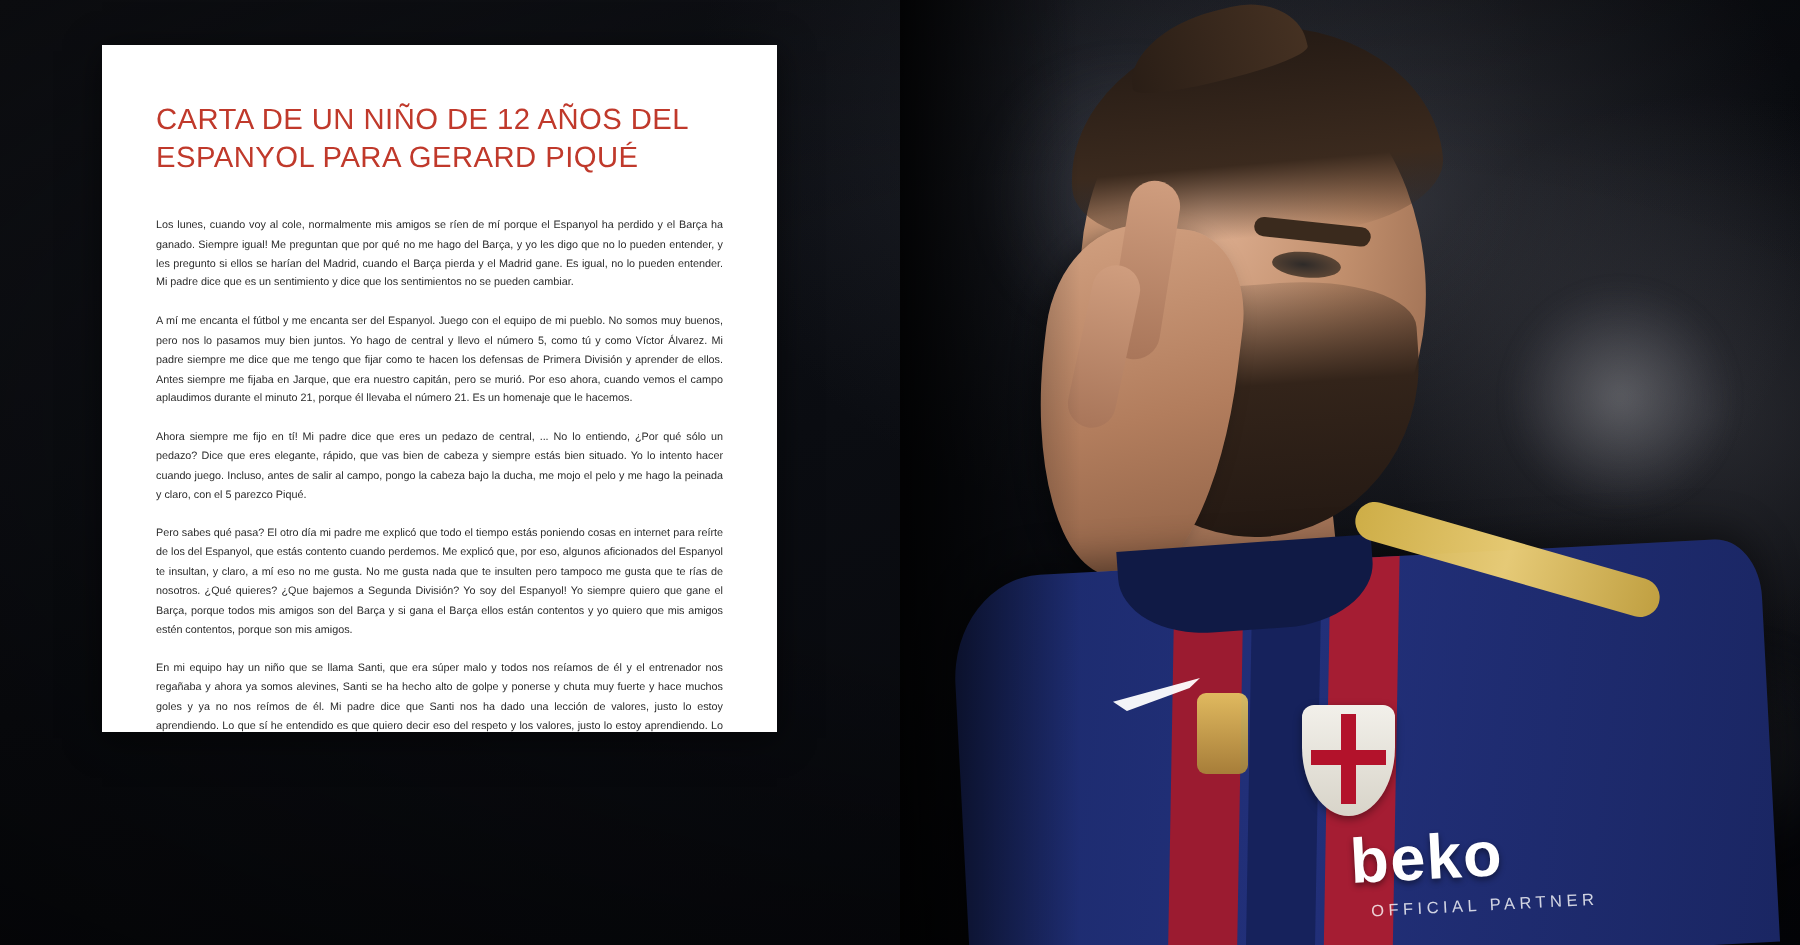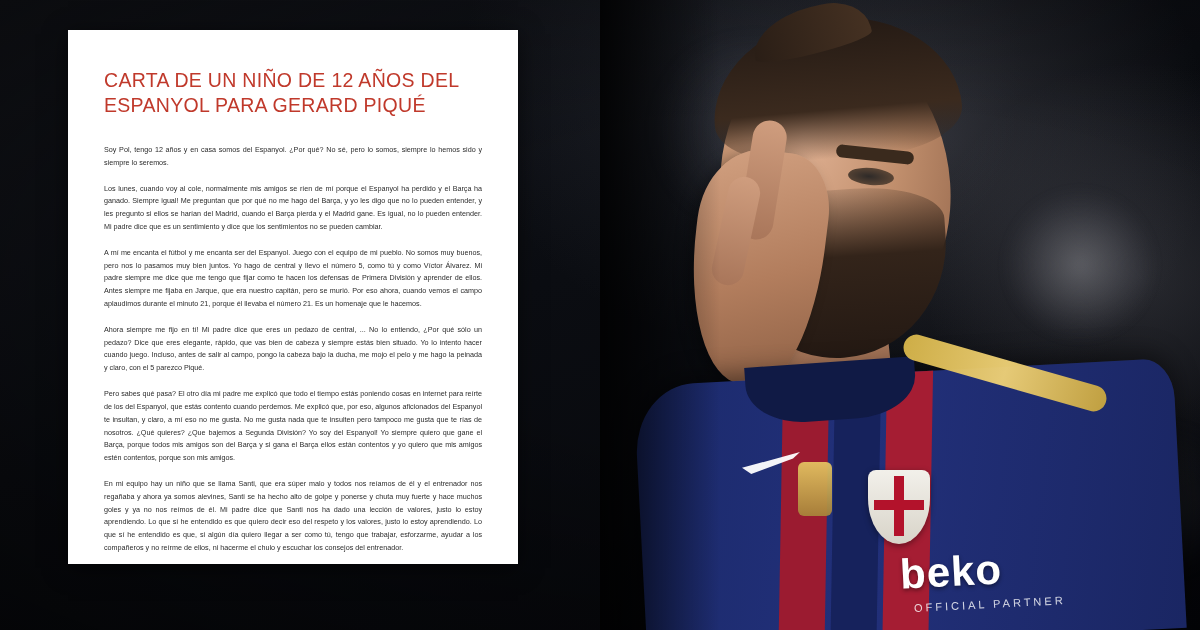--- a/index.html
+++ b/index.html
@@ -210,21 +210,21 @@
   }
   .player .shadow-left {
     position: absolute; left: 0; top: 0; width: 120px; height: 630px;
     background: linear-gradient(90deg, rgba(0,0,0,0.85) 0%, rgba(0,0,0,0) 100%);
   }
 
   
   .letter {
     position: absolute;
     left: 68px; top: 30px;
-    width: 450px; height: 534px;
+    width: 450px; height: 458px;
     background: #ffffff;
     box-shadow: 0 4px 22px rgba(0,0,0,0.55);
     padding: 38px 36px 20px 36px;
     box-sizing: border-box;
     overflow: hidden;
   }
   .letter h1 {
     margin: 0 0 26px 0;
     color: #c0392b;
     font-size: 19.5px;
@@ -282,21 +282,20 @@
     <div class="swoosh"></div>
     <div class="badge-gold"></div>
     <div class="crest"></div>
     <div class="sponsor">beko</div>
     <div class="sponsor-sub">OFFICIAL PARTNER</div>
     <div class="shadow-left"></div>
   </div>
 
   <div class="letter">
     <h1>CARTA DE UN NIÑO DE 12 AÑOS DEL ESPANYOL PARA GERARD PIQUÉ</h1>
-    <p class="body">Soy Pol, tengo 12 años y en casa somos del Espanyol. ¿Por qué? No sé, pero lo somos, siempre lo hemos sido y siempre lo seremos.</p>
     <p class="body">Los lunes, cuando voy al cole, normalmente mis amigos se ríen de mí porque el Espanyol ha perdido y el Barça ha ganado. Siempre igual! Me preguntan que por qué no me hago del Barça, y yo les digo que no lo pueden entender, y les pregunto si ellos se harían del Madrid, cuando el Barça pierda y el Madrid gane. Es igual, no lo pueden entender. Mi padre dice que es un sentimiento y dice que los sentimientos no se pueden cambiar.</p>
     <p class="body">A mí me encanta el fútbol y me encanta ser del Espanyol. Juego con el equipo de mi pueblo. No somos muy buenos, pero nos lo pasamos muy bien juntos. Yo hago de central y llevo el número 5, como tú y como Víctor Álvarez. Mi padre siempre me dice que me tengo que fijar como te hacen los defensas de Primera División y aprender de ellos. Antes siempre me fijaba en Jarque, que era nuestro capitán, pero se murió. Por eso ahora, cuando vemos el campo aplaudimos durante el minuto 21, porque él llevaba el número 21. Es un homenaje que le hacemos.</p>
     <p class="body">Ahora siempre me fijo en tí! Mi padre dice que eres un pedazo de central, ... No lo entiendo, ¿Por qué sólo un pedazo? Dice que eres elegante, rápido, que vas bien de cabeza y siempre estás bien situado. Yo lo intento hacer cuando juego. Incluso, antes de salir al campo, pongo la cabeza bajo la ducha, me mojo el pelo y me hago la peinada y claro, con el 5 parezco Piqué.</p>
     <p class="body">Pero sabes qué pasa? El otro día mi padre me explicó que todo el tiempo estás poniendo cosas en internet para reírte de los del Espanyol, que estás contento cuando perdemos. Me explicó que, por eso, algunos aficionados del Espanyol te insultan, y claro, a mí eso no me gusta. No me gusta nada que te insulten pero tampoco me gusta que te rías de nosotros. ¿Qué quieres? ¿Que bajemos a Segunda División? Yo soy del Espanyol! Yo siempre quiero que gane el Barça, porque todos mis amigos son del Barça y si gana el Barça ellos están contentos y yo quiero que mis amigos estén contentos, porque son mis amigos.</p>
     <p class="body">En mi equipo hay un niño que se llama Santi, que era súper malo y todos nos reíamos de él y el entrenador nos regañaba y ahora ya somos alevines, Santi se ha hecho alto de golpe y ponerse y chuta muy fuerte y hace muchos goles y ya no nos reímos de él. Mi padre dice que Santi nos ha dado una lección de valores, justo lo estoy aprendiendo. Lo que sí he entendido es que quiero decir eso del respeto y los valores, justo lo estoy aprendiendo. Lo que sí he entendido es que, si algún día quiero llegar a ser como tú, tengo que trabajar, esforzarme, ayudar a los compañeros y no reírme de ellos, ni hacerme el chulo y escuchar los consejos del entrenador.</p>
     <p class="body">Sabes qué Gerard? Lo he pensado mucho y mucho y no sé porqué, pero al final se lo he explicado a mi padre. Eres mi jugador favorito y el mejor central del mundo, pero de mayor ya no quiero ser como tú, prefiero ser como Víctor Álvarez.</p>
 
   </div>
 
 </div>

